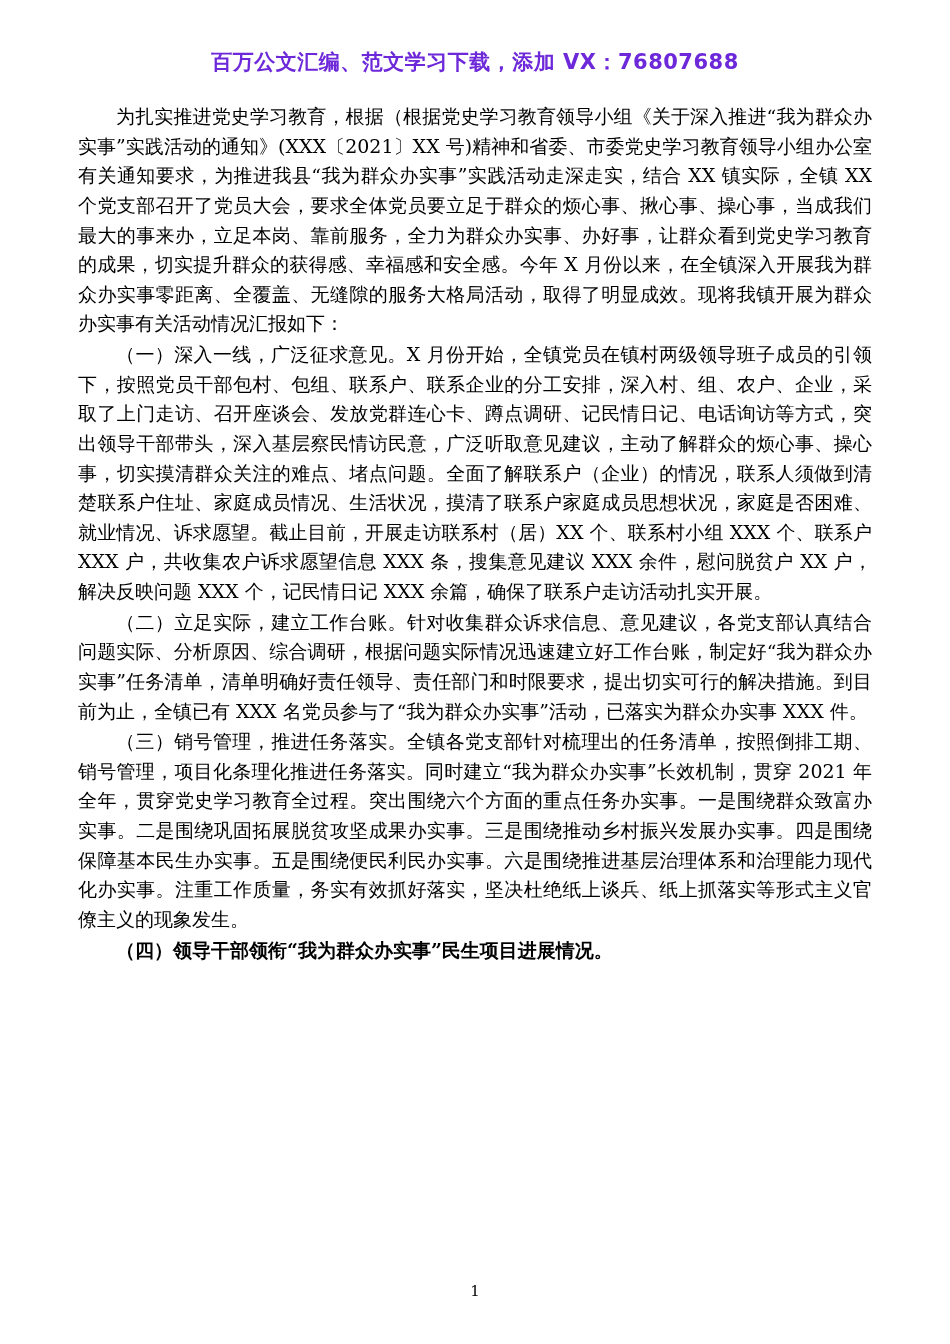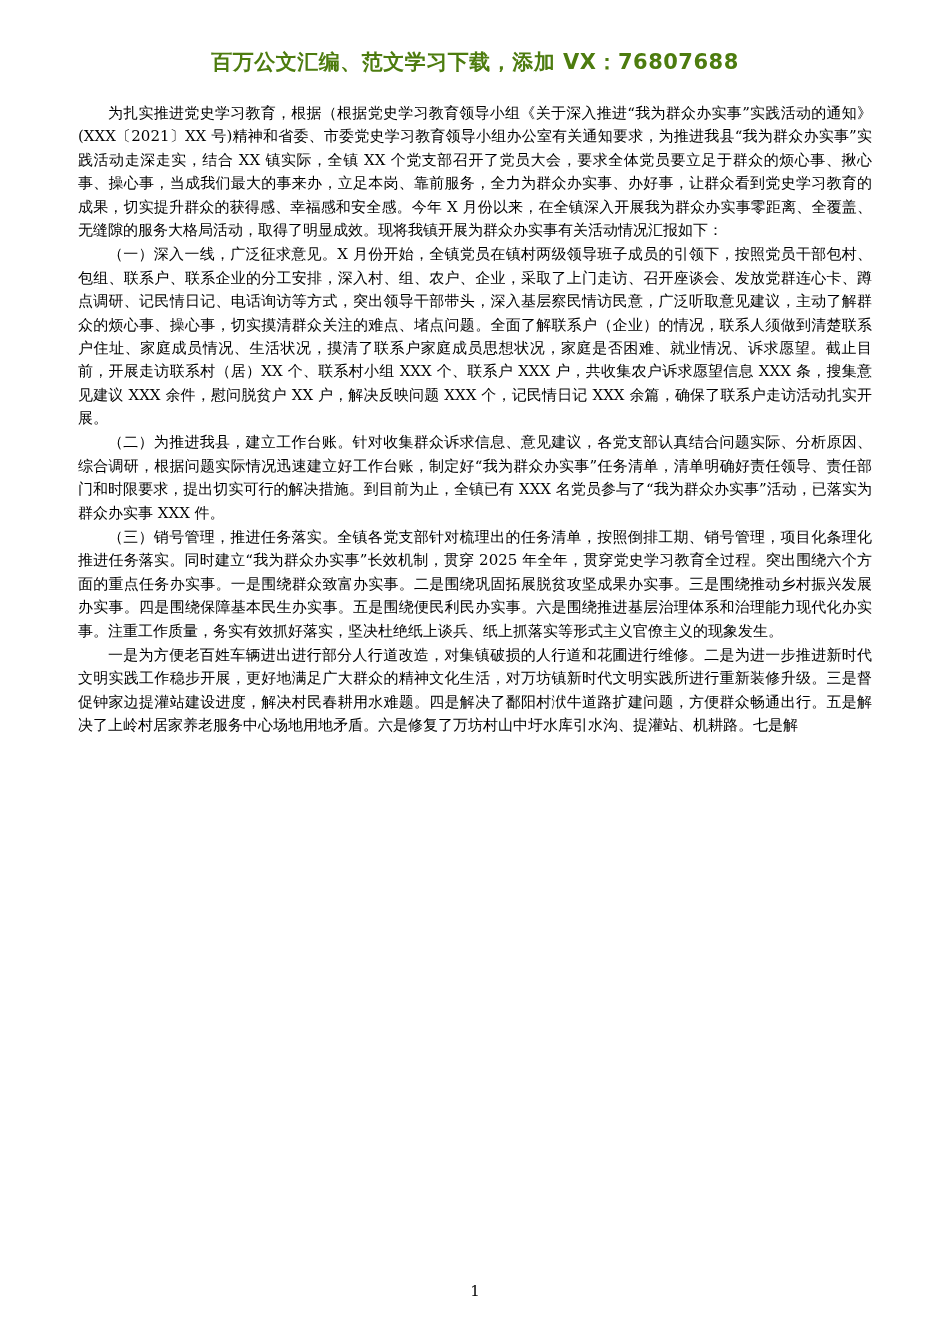--- a/index.html
+++ b/index.html
@@ -25,21 +25,21 @@
     text-align: center;
     color: #d80000;
     font-family: "DejaVu Sans", "Liberation Sans", sans-serif;
     font-weight: bold;
     font-size: 21px;
     letter-spacing: 0.5px;
     margin: 4px 0 26px 0;
     white-space: nowrap;
   }
   .doc-body {
-    font-size: 15px;
+    font-size: 19px;
     line-height: 1.56;
     text-align: justify;
     text-justify: inter-ideograph;
   }
   p.para {
     margin: 0 0 1px 0;
     text-indent: 2em;
   }
   p.heading {
     margin: 0 0 1px 0;
@@ -58,33 +58,33 @@
     font-size: 15px;
     font-family: "DejaVu Serif", "Liberation Serif", serif;
     color: #000;
   }
 </style>
 </head>
 <body>
 
 <div class="page">
 
-  <div class="ad-banner" style="color: #4d7c0f;">百万公文汇编、范文学习下载，添加 VX：76807688</div>
+  <div class="ad-banner" style="color: #6d28d9;">百万公文汇编、范文学习下载，添加 VX：76807688</div>
 
   <div class="doc-body">
 
     <p class="para">为扎实推进党史学习教育，根据（根据党史学习教育领导小组《关于深入推进“我为群众办实事”实践活动的通知》(XXX〔2021〕XX 号)精神和省委、市委党史学习教育领导小组办公室有关通知要求，为推进我县“我为群众办实事”实践活动走深走实，结合 XX 镇实际，全镇 XX 个党支部召开了党员大会，要求全体党员要立足于群众的烦心事、揪心事、操心事，当成我们最大的事来办，立足本岗、靠前服务，全力为群众办实事、办好事，让群众看到党史学习教育的成果，切实提升群众的获得感、幸福感和安全感。今年 X 月份以来，在全镇深入开展我为群众办实事零距离、全覆盖、无缝隙的服务大格局活动，取得了明显成效。现将我镇开展为群众办实事有关活动情况汇报如下：</p>
 
 
     <p class="para"><span class="lead-bold">（一）深入一线，广泛征求意见。</span><span>X 月份开始，全镇党员在镇村两级领导班子成员的引领下，按照党员干部包村、包组、联系户、联系企业的分工安排，深入村、组、农户、企业，采取了上门走访、召开座谈会、发放党群连心卡、蹲点调研、记民情日记、电话询访等方式，突出领导干部带头，深入基层察民情访民意，广泛听取意见建议，主动了解群众的烦心事、操心事，切实摸清群众关注的难点、堵点问题。全面了解联系户（企业）的情况，联系人须做到清楚联系户住址、家庭成员情况、生活状况，摸清了联系户家庭成员思想状况，家庭是否困难、就业情况、诉求愿望。截止目前，开展走访联系村（居）XX 个、联系村小组 XXX 个、联系户 XXX 户，共收集农户诉求愿望信息 XXX 条，搜集意见建议 XXX 余件，慰问脱贫户 XX 户，解决反映问题 XXX 个，记民情日记 XXX 余篇，确保了联系户走访活动扎实开展。</span></p>
 
-    <p class="para"><span class="lead-bold">（二）为推进我县，建立工作台账。</span><span>针对收集群众诉求信息、意见建议，各党支部认真结合问题实际、分析原因、综合调研，根据问题实际情况迅速建立好工作台账，制定好“我为群众办实事”任务清单，清单明确好责任领导、责任部门和时限要求，提出切实可行的解决措施。到目前为止，全镇已有 XXX 名党员参与了“我为群众办实事”活动，已落实为群众办实事 XXX 件。</span></p>
+    <p class="para"><span class="lead-bold">（二）立足实际，建立工作台账。</span><span>针对收集群众诉求信息、意见建议，各党支部认真结合问题实际、分析原因、综合调研，根据问题实际情况迅速建立好工作台账，制定好“我为群众办实事”任务清单，清单明确好责任领导、责任部门和时限要求，提出切实可行的解决措施。到目前为止，全镇已有 XXX 名党员参与了“我为群众办实事”活动，已落实为群众办实事 XXX 件。</span></p>
 
-    <p class="para"><span class="lead-bold">（三）销号管理，推进任务落实。</span><span>全镇各党支部针对梳理出的任务清单，按照倒排工期、销号管理，项目化条理化推进任务落实。同时建立“我为群众办实事”长效机制，贯穿 2025 年全年，贯穿党史学习教育全过程。突出围绕六个方面的重点任务办实事。一是围绕群众致富办实事。二是围绕巩固拓展脱贫攻坚成果办实事。三是围绕推动乡村振兴发展办实事。四是围绕保障基本民生办实事。五是围绕便民利民办实事。六是围绕推进基层治理体系和治理能力现代化办实事。注重工作质量，务实有效抓好落实，坚决杜绝纸上谈兵、纸上抓落实等形式主义官僚主义的现象发生。</span></p>
+    <p class="para"><span class="lead-bold">（三）销号管理，推进任务落实。</span><span>全镇各党支部针对梳理出的任务清单，按照倒排工期、销号管理，项目化条理化推进任务落实。同时建立“我为群众办实事”长效机制，贯穿 2021 年全年，贯穿党史学习教育全过程。突出围绕六个方面的重点任务办实事。一是围绕群众致富办实事。二是围绕巩固拓展脱贫攻坚成果办实事。三是围绕推动乡村振兴发展办实事。四是围绕保障基本民生办实事。五是围绕便民利民办实事。六是围绕推进基层治理体系和治理能力现代化办实事。注重工作质量，务实有效抓好落实，坚决杜绝纸上谈兵、纸上抓落实等形式主义官僚主义的现象发生。</span></p>
 
+    <p class="heading">（四）领导干部领衔“我为群众办实事”民生项目进展情况。</p>
 
-    <p class="para">一是为方便老百姓车辆进出进行部分人行道改造，对集镇破损的人行道和花圃进行维修。二是为进一步推进新时代文明实践工作稳步开展，更好地满足广大群众的精神文化生活，对万坊镇新时代文明实践所进行重新装修升级。三是督促钟家边提灌站建设进度，解决村民春耕用水难题。四是解决了鄱阳村洑牛道路扩建问题，方便群众畅通出行。五是解决了上岭村居家养老服务中心场地用地矛盾。六是修复了万坊村山中圩水库引水沟、提灌站、机耕路。七是解</p>
 
   </div>
 
   <div class="page-number">1</div>
 
 </div>
 
 </body></html>

